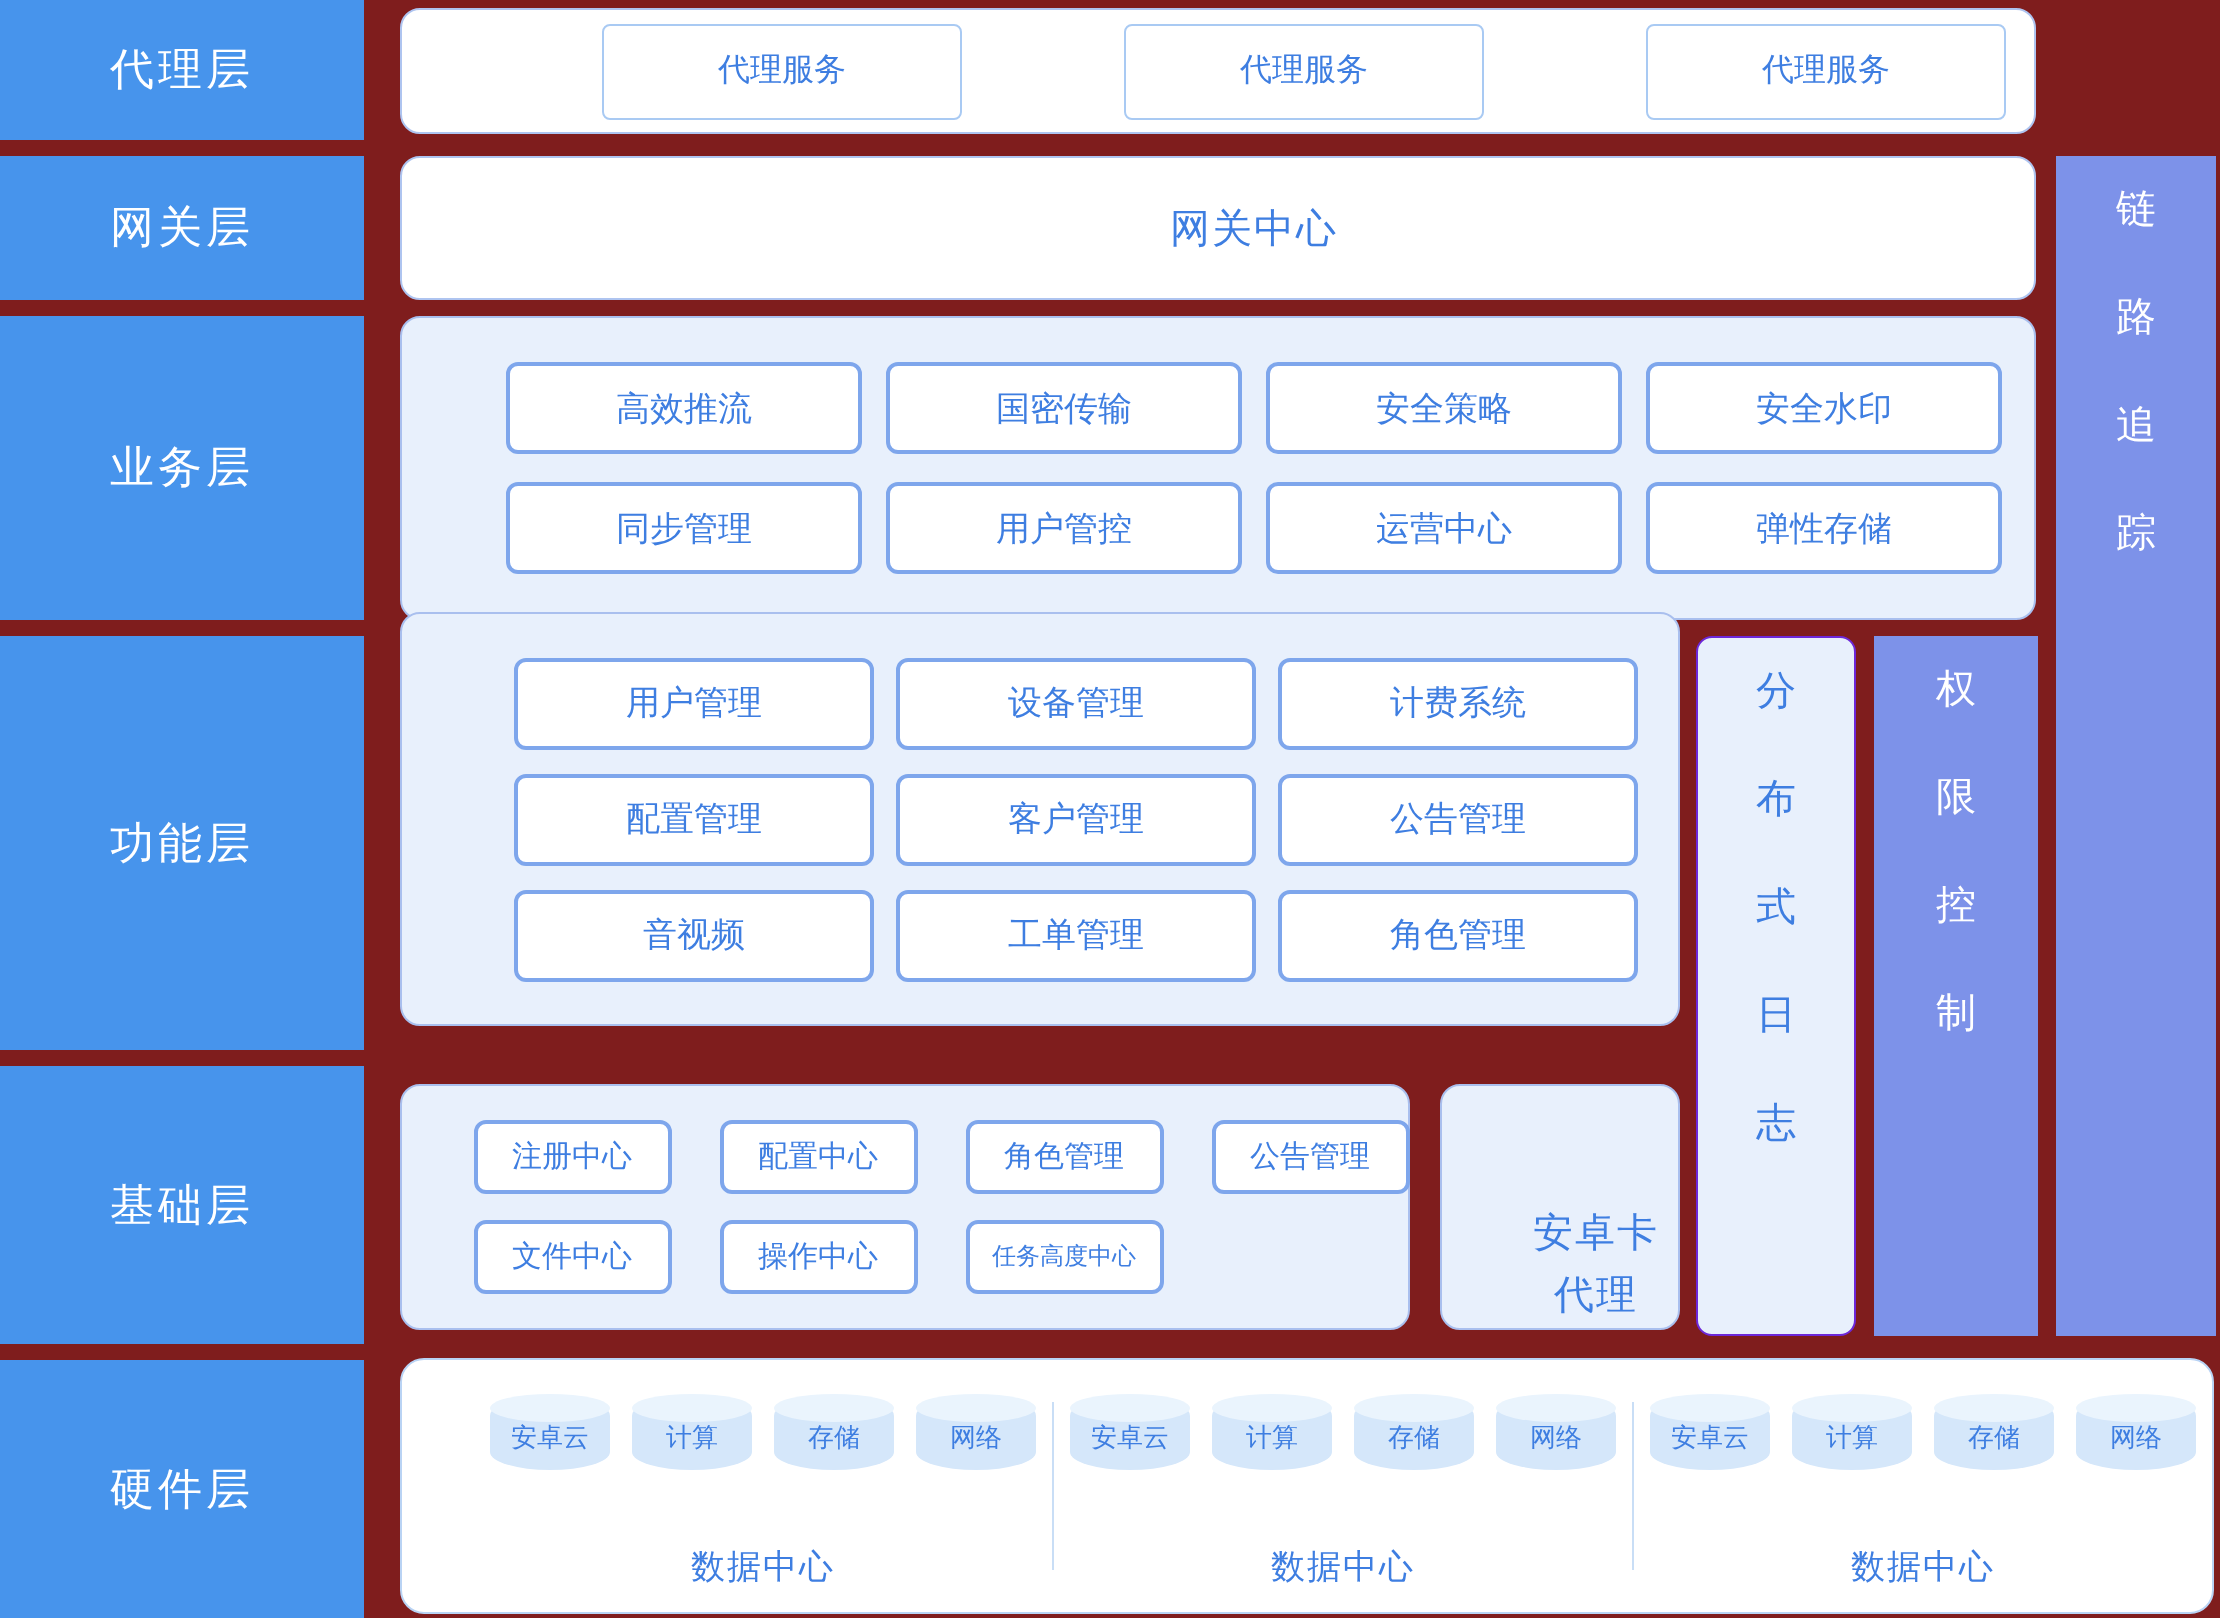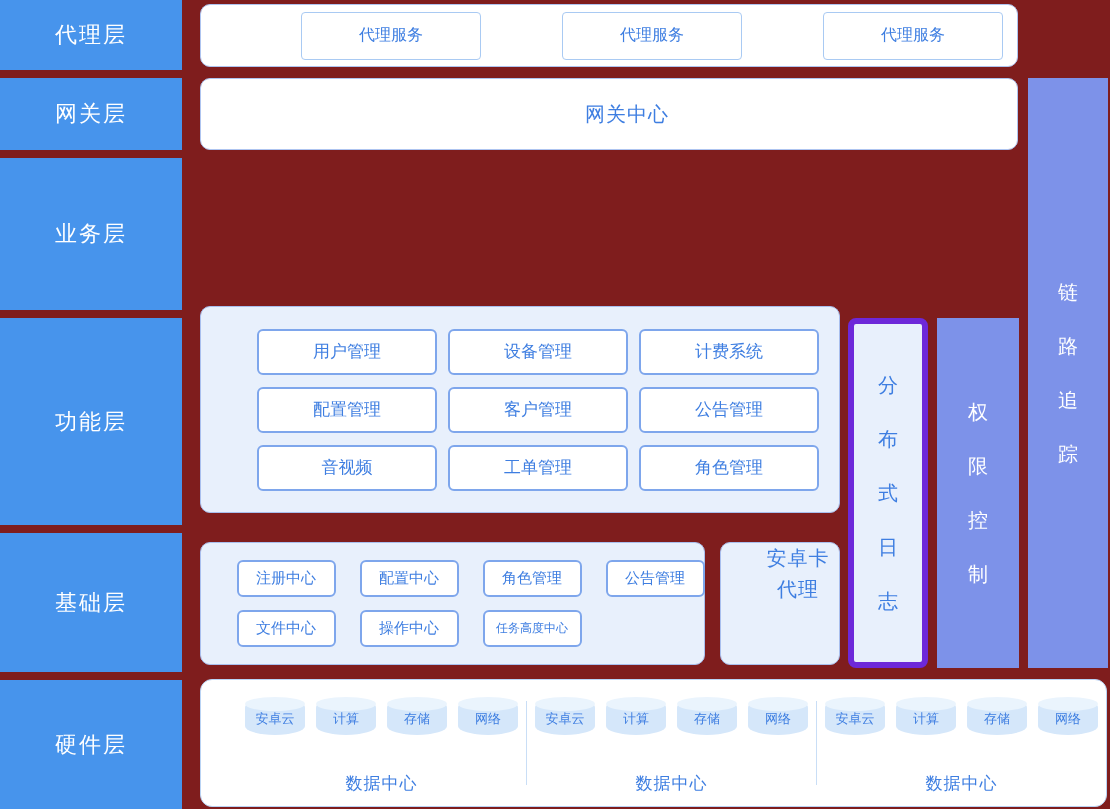--- a/index.html
+++ b/index.html
@@ -45,27 +45,27 @@
     display:grid;grid-template-columns:repeat(3,180px);grid-auto-rows:46px;
     column-gap:11px;row-gap:12px;justify-content:center;align-content:center;}
 
   .base{left:200px;top:542px;width:505px;height:123px;
     display:grid;grid-template-columns:repeat(4,99px);grid-auto-rows:37px;
     column-gap:24px;row-gap:13px;justify-content:center;align-content:center;}
   .base .node.strong{font-size:15px;}
   .base .node.small{font-size:12px;}
 
   .android{left:720px;top:542px;width:120px;height:123px;
-    display:flex;flex-direction:column;align-items:center;justify-content:flex-start;
+    display:flex;flex-direction:column;align-items:center;justify-content:flex-end;
     color:#3E7EE1;font-size:20px;font-weight:500;line-height:31px;letter-spacing:1px;}
 
   
-  .vwrap{position:absolute;box-sizing:border-box;display:flex;align-items:center;justify-content:center;}
+  .vwrap{position:absolute;box-sizing:border-box;display:flex;justify-content:center;}
   .distlog{left:848px;top:318px;width:80px;height:350px;
-    background:#E8F0FC;border:6px solid #6d28d9;border-radius:8px;}
+    background:#E8F0FC;border:1px solid #6d28d9;border-radius:8px;}
   .permission{left:937px;top:318px;width:82px;height:350px;background:#7D92E9;}
   .trace{left:1028px;top:78px;width:80px;height:590px;background:#7D92E9;}
   .vtext{display:block;width:1.25em;margin:0 auto;word-break:break-all;
     line-height:54px;font-size:20px;font-weight:500;text-align:center;letter-spacing:0;}
   .vtext.blue{color:#3E7EE1;}
   .vtext.white{color:#ffffff;}
 
   
   .hardware{left:200px;top:679px;width:907px;height:128px;
     background:#ffffff;border:1px solid #B9D3F4;border-radius:12px;
@@ -96,20 +96,30 @@
   <div class="panel white agent">
     <div class="node light">代理服务</div>
     <div class="node light">代理服务</div>
     <div class="node light">代理服务</div>
   </div>
 
   <div class="panel white gateway">
     <span>网关中心</span>
   </div>
 
+  <div class="panel tinted business">
+    <div class="node strong">高效推流</div>
+    <div class="node strong">国密传输</div>
+    <div class="node strong">安全策略</div>
+    <div class="node strong">安全水印</div>
+    <div class="node strong">同步管理</div>
+    <div class="node strong">用户管控</div>
+    <div class="node strong">运营中心</div>
+    <div class="node strong">弹性存储</div>
+  </div>
 
   <div class="panel tinted function">
     <div class="node strong">用户管理</div>
     <div class="node strong">设备管理</div>
     <div class="node strong">计费系统</div>
     <div class="node strong">配置管理</div>
     <div class="node strong">客户管理</div>
     <div class="node strong">公告管理</div>
     <div class="node strong">音视频</div>
     <div class="node strong">工单管理</div>

